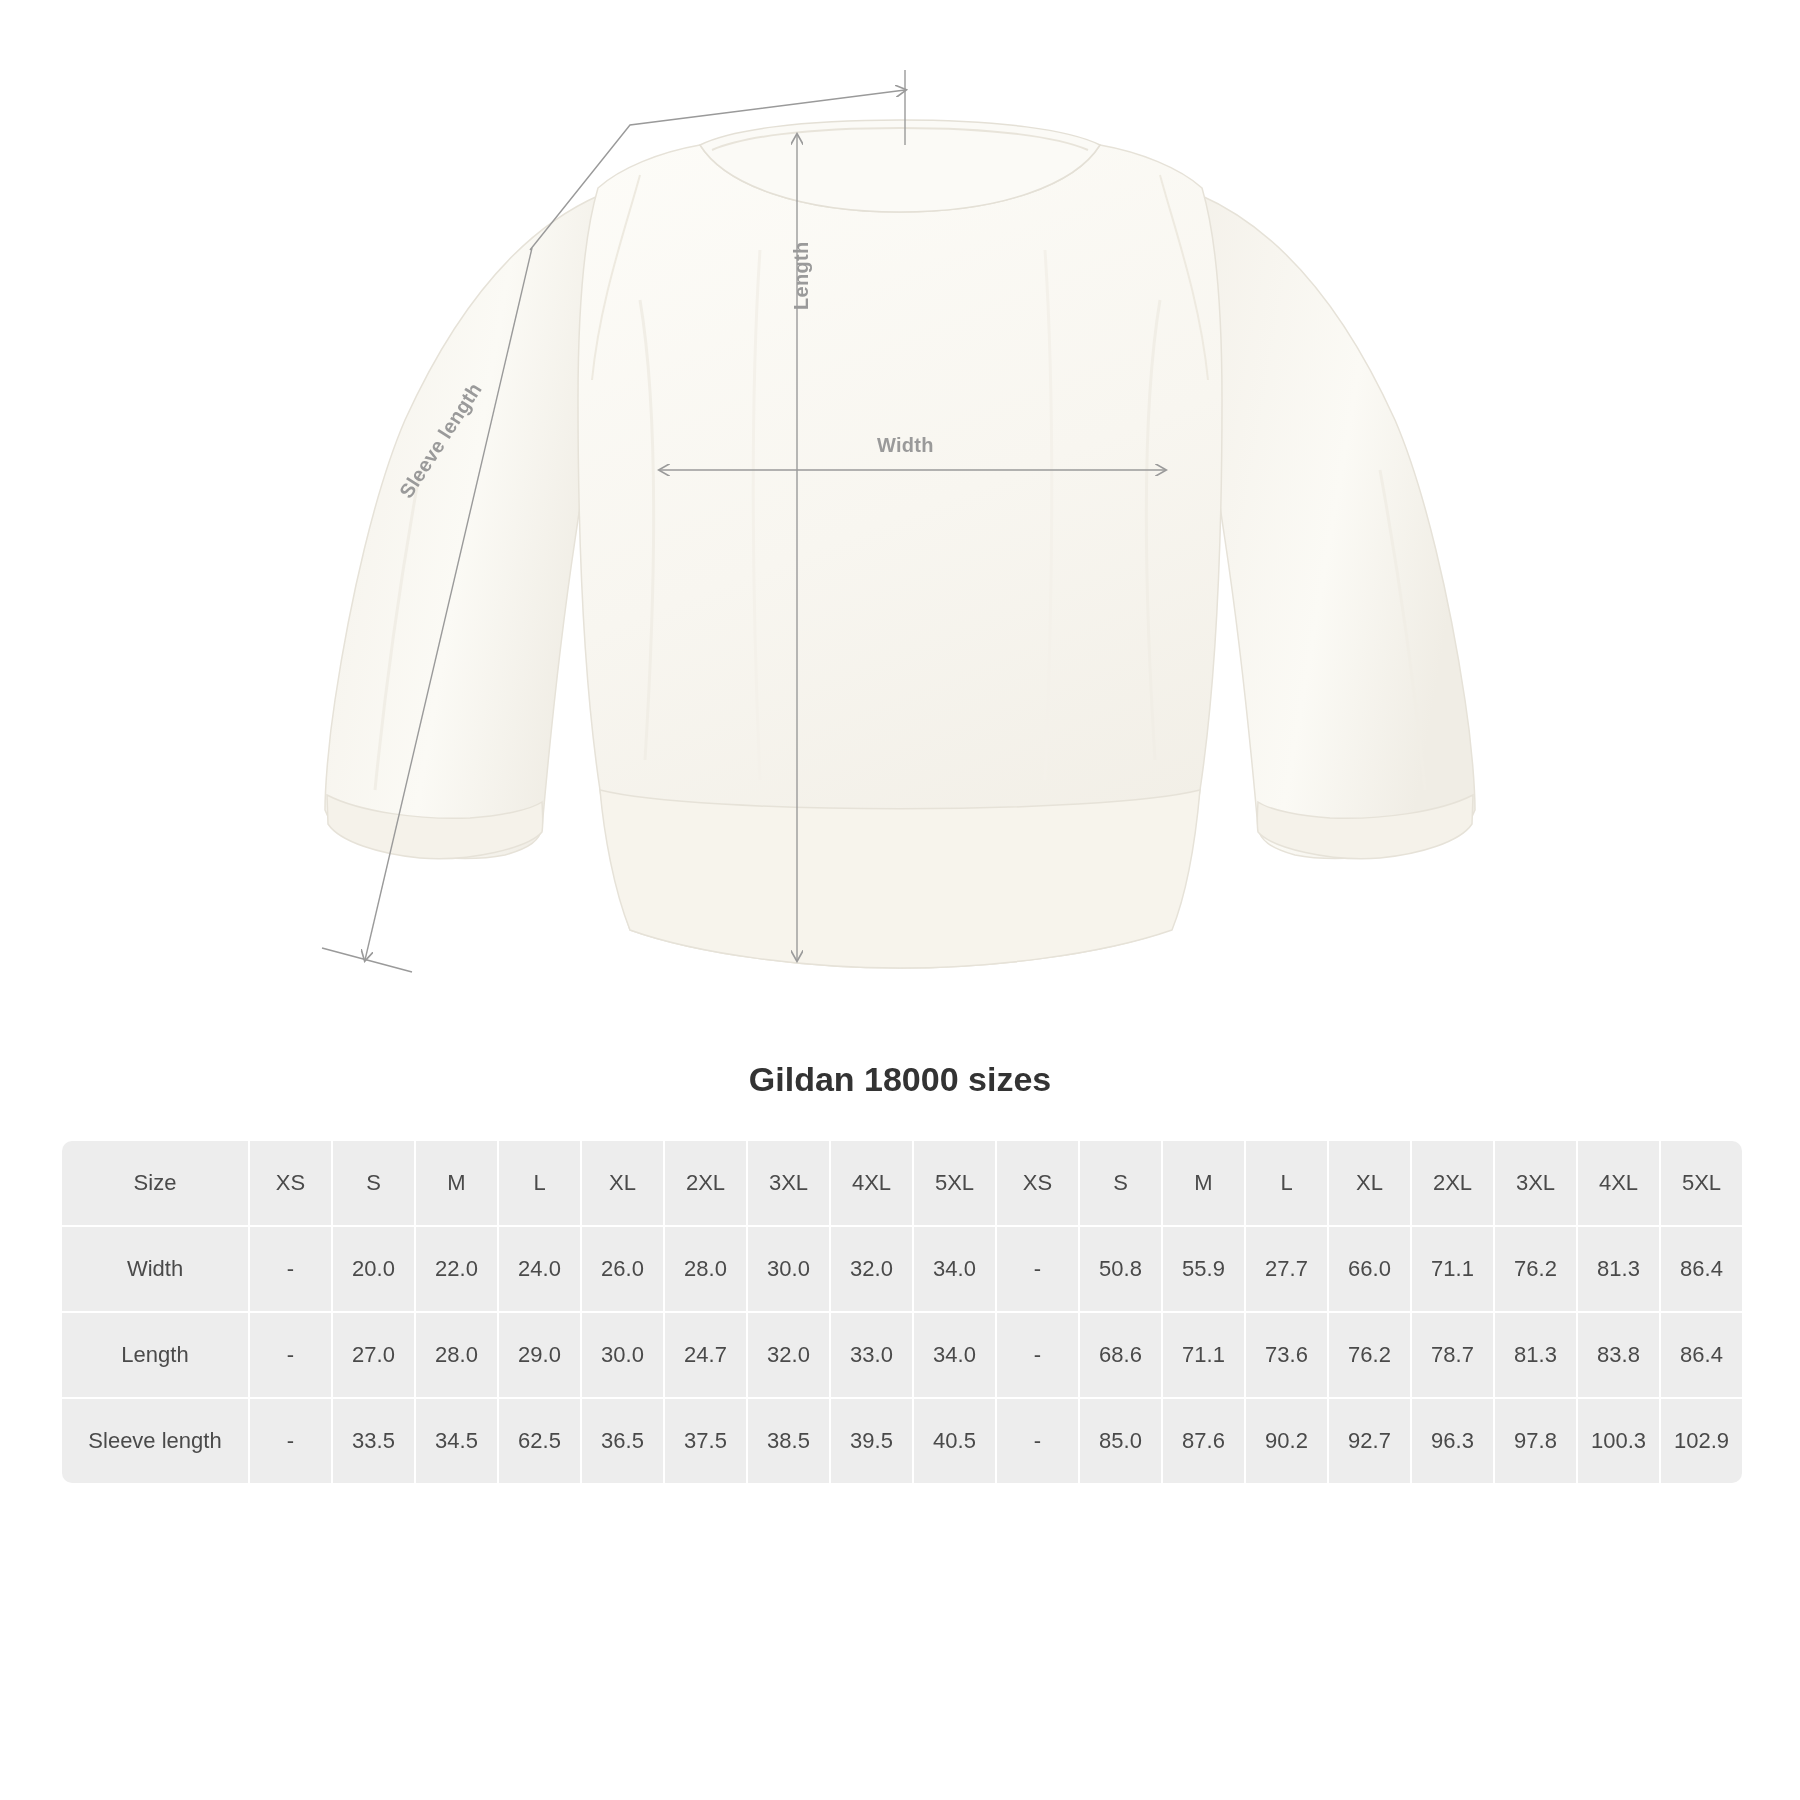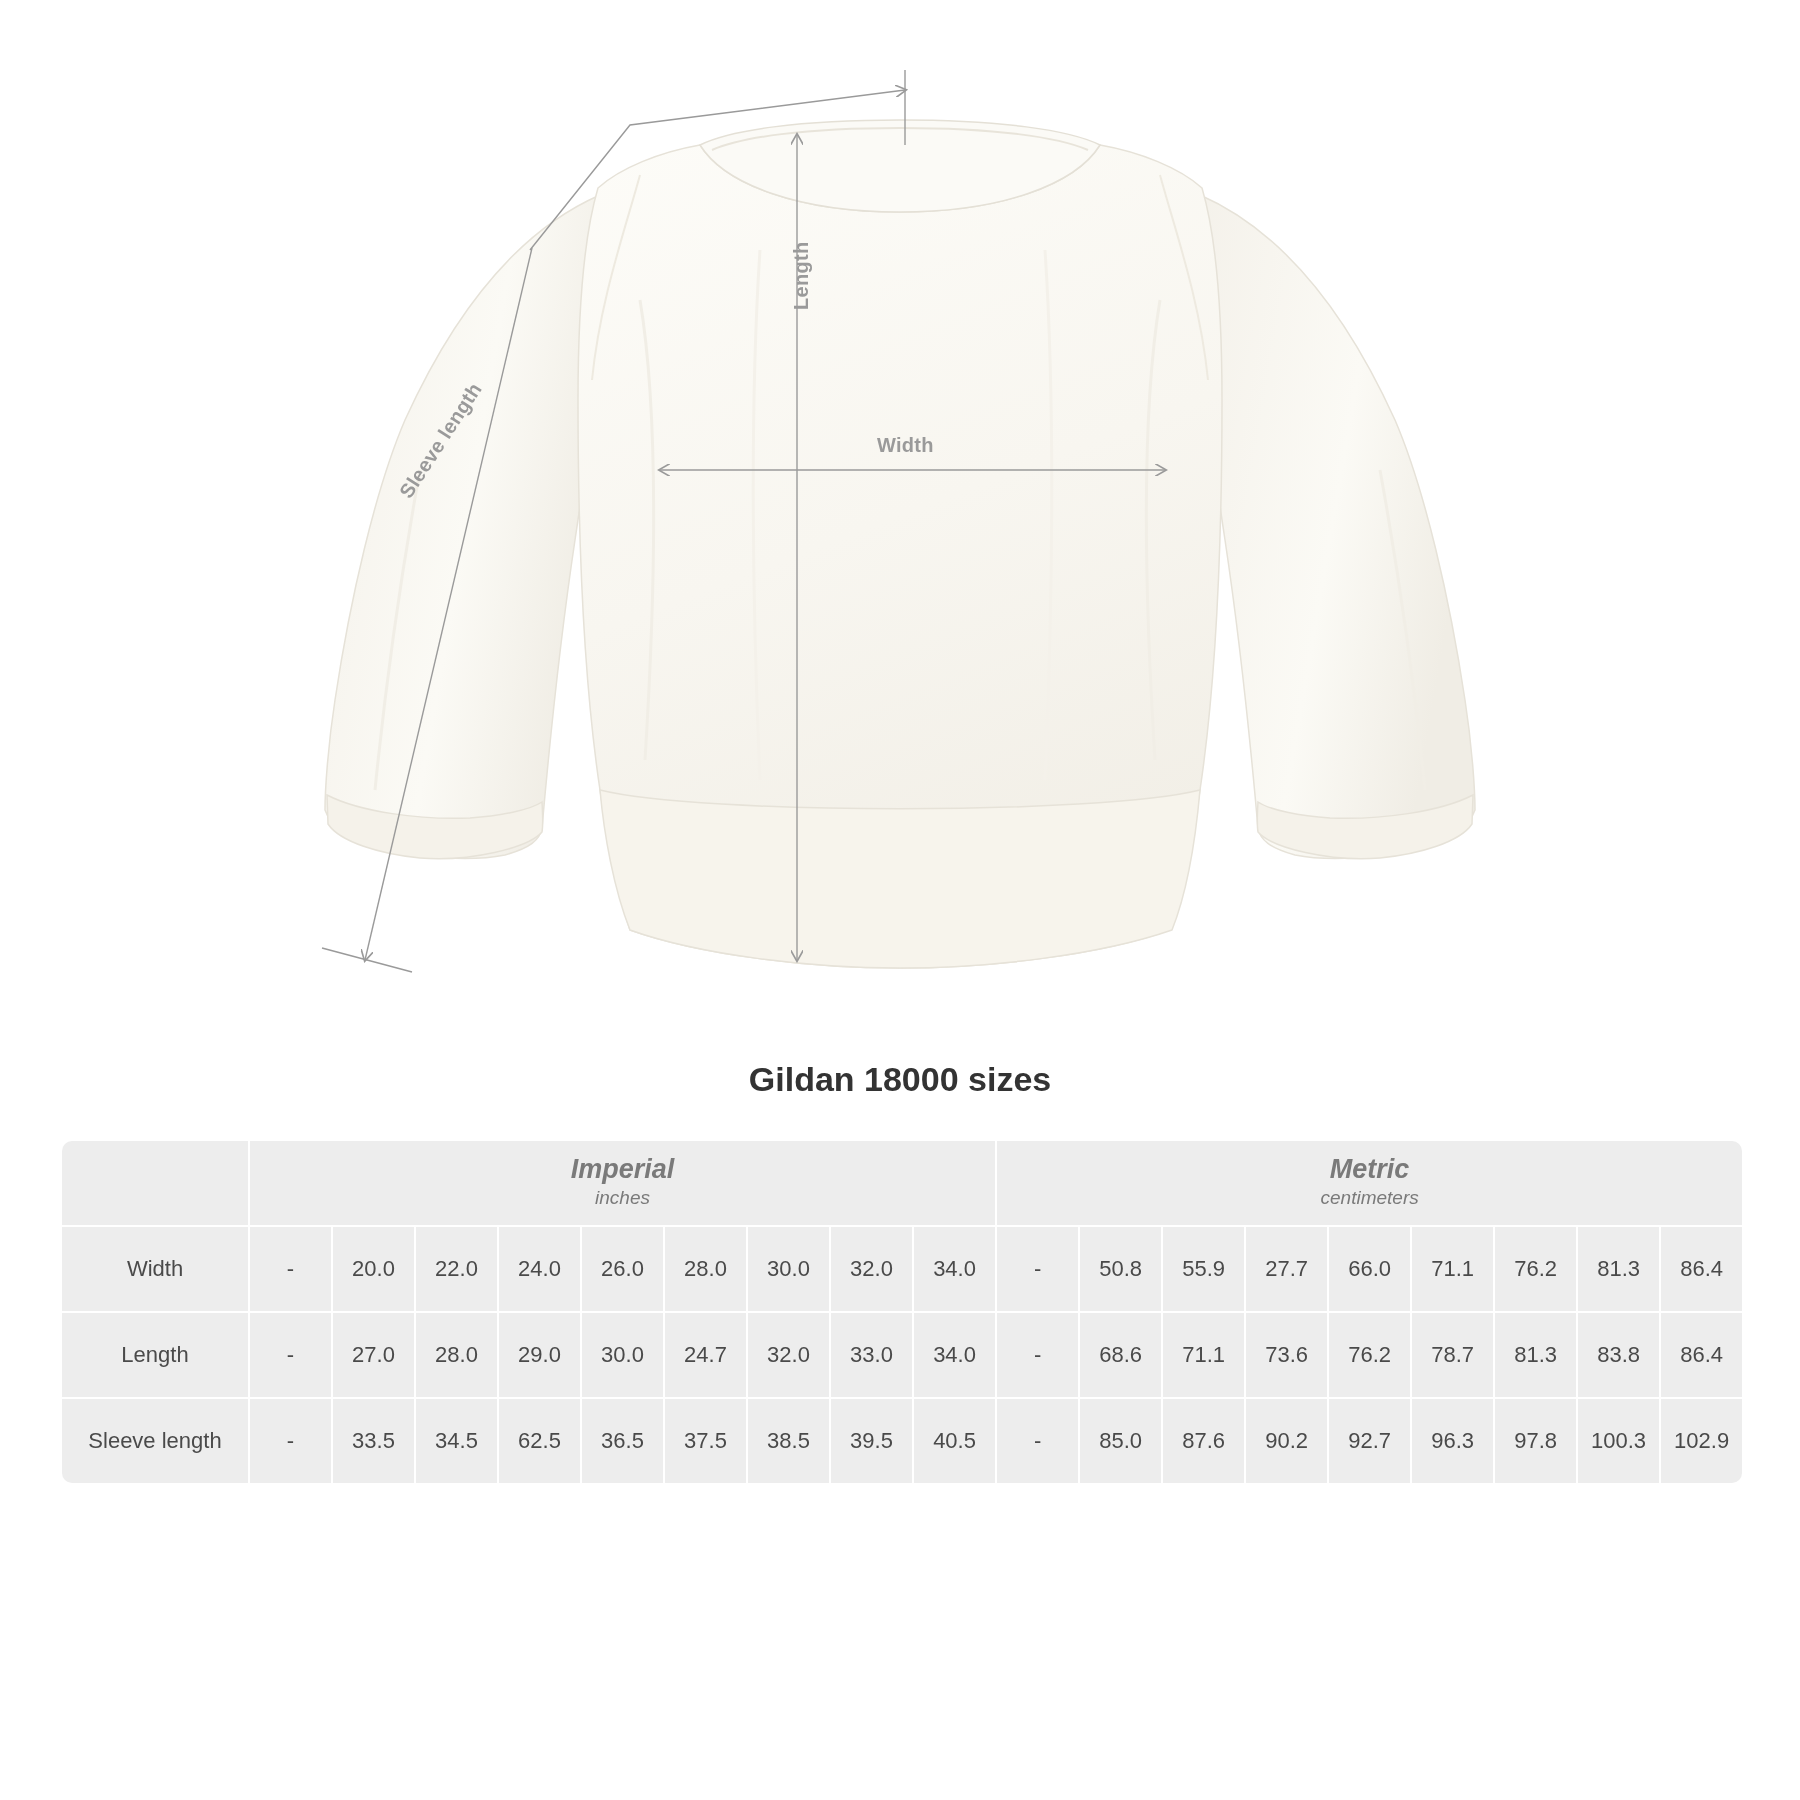--- a/index.html
+++ b/index.html
@@ -266,30 +266,40 @@
         <col class="col-data">
         <col class="col-data">
         <col class="col-data">
         <col class="col-data">
       <col class="col-data">
         <col class="col-data">
         <col class="col-data">
         <col class="col-data">
     </colgroup>
     <tbody id="table-body">
-        <tr>
-          <td class="corner-cell unit-head"></td>
-          <td class="unit-head" colspan="9">
-            <span class="unit-name">Imperial</span>
-            <span class="unit-sub">inches</span>
-          </td>
-          <td class="unit-head" colspan="9">
-            <span class="unit-name">Metric</span>
-            <span class="unit-sub">centimeters</span>
-          </td>
+        <tr class="hdr-row">
+          <th>Size</th>
+          <th>XS</th>
+          <th>S</th>
+          <th>M</th>
+          <th>L</th>
+          <th>XL</th>
+          <th>2XL</th>
+          <th>3XL</th>
+          <th>4XL</th>
+          <th>5XL</th>
+          <th>XS</th>
+          <th>S</th>
+          <th>M</th>
+          <th>L</th>
+          <th>XL</th>
+          <th>2XL</th>
+          <th>3XL</th>
+          <th>4XL</th>
+          <th>5XL</th>
         </tr>
         <tr>
           <td class="row-head">Width</td>
           <td>-</td>
           <td>20.0</td>
           <td>22.0</td>
           <td>24.0</td>
           <td>26.0</td>
           <td>28.0</td>
           <td>30.0</td>

